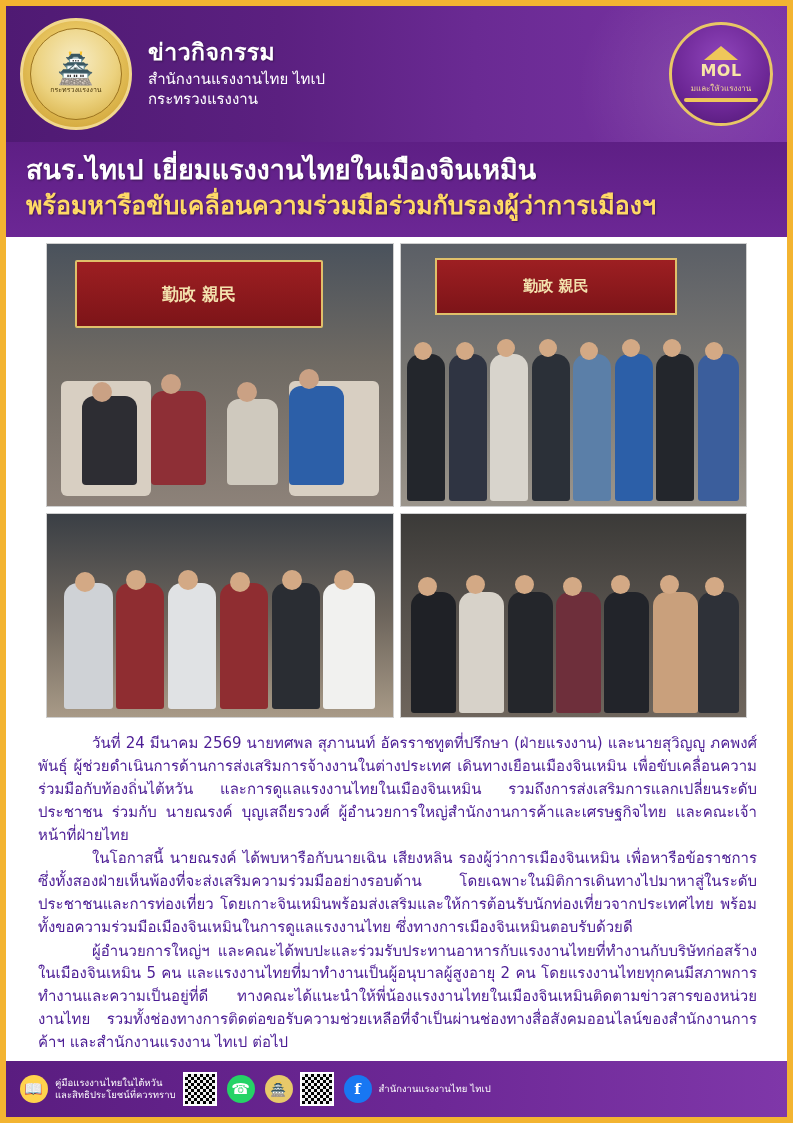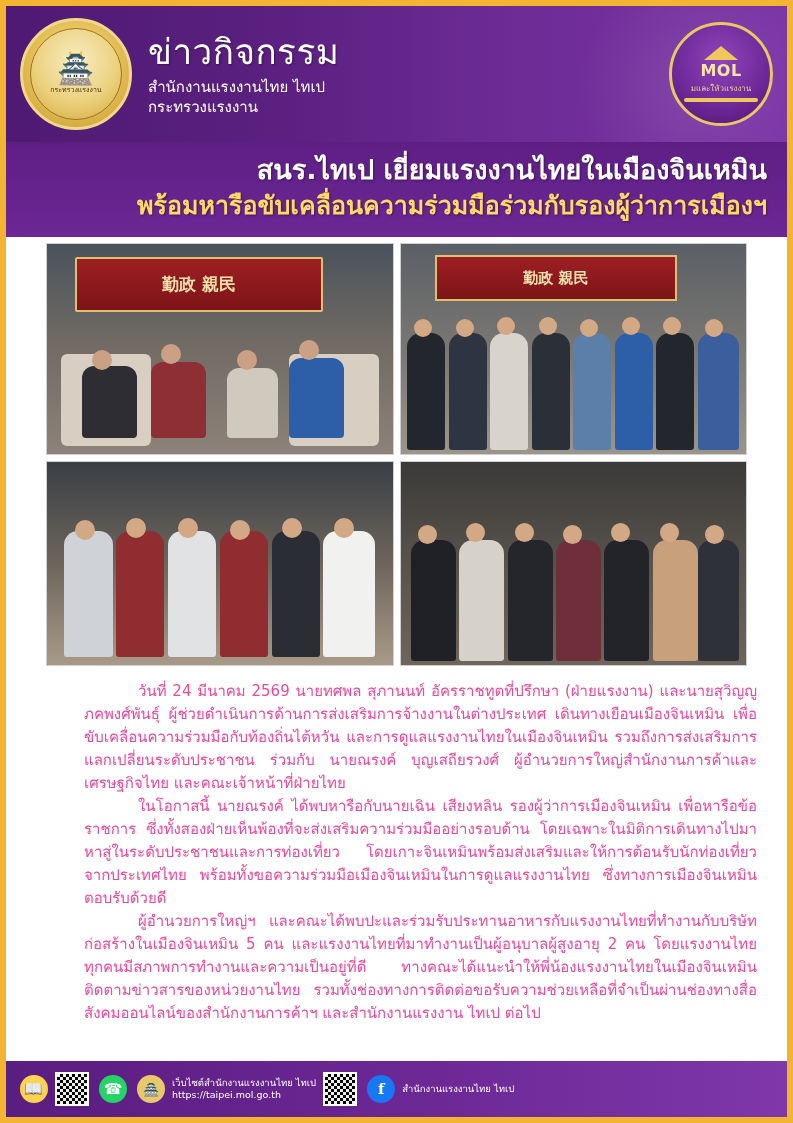--- a/index.html
+++ b/index.html
@@ -54,22 +54,22 @@
   .seal .seal-text{
     font-size: 7px; color:#4a3608; margin-top:3px; text-align:center; line-height:1.1;
     max-width: 84px;
   }
   .header-titles {
     margin-left: 16px;
     color: #ffffff;
     flex: 1 1 auto;
   }
   .header-titles .h-main {
-    font-size: 35px;
-    font-weight: normal;
+    font-size: 23px;
+    font-weight: bold;
     color: #ffffff;
     letter-spacing: .5px;
     line-height: 1.25;
     text-shadow: 1px 1px 2px rgba(0,0,0,.35);
   }
   .header-titles .h-sub1 {
     font-size: 15px; color: #ffffff; margin-top: 2px; line-height:1.35;
   }
   .header-titles .h-sub2 {
     font-size: 15px; color: #ffffff; line-height:1.35;
@@ -95,41 +95,41 @@
     font-size: 8px; color:#f4dc94; margin-top:2px;
   }
   .mol-badge .mol-bar{
     width: 74px; height: 4px; background:#efc75a; margin-top:3px; border-radius:2px;
   }
 
   
   .title-band {
     background: linear-gradient(180deg,#5e1f85 0%, #6c2795 100%);
     padding: 10px 20px 14px;
-    text-align: right;
+    text-align: left;
   }
   .title-band .t1 {
     font-size: 27px; font-weight: bold; color:#ffffff; line-height:1.35;
     text-shadow: 1px 1px 2px rgba(0,0,0,.4);
   }
   .title-band .t2 {
     font-size: 25px; font-weight: bold; color:#ffd966; line-height:1.4; margin-top:0;
     text-shadow: 1px 1px 2px rgba(0,0,0,.4);
   }
 
   
   .photos {
     padding: 6px 40px 4px;
     display: grid;
     grid-template-columns: 1fr 1fr;
     gap: 6px;
   }
   .photo {
     position: relative;
-    height: 212px;
+    height: 264px;
     border: 1px solid #cfcfcf;
     overflow: hidden;
     background: #333;
   }
   .photo.wide { height: 205px; }
 
   
   .ph1 { background: linear-gradient(180deg,#4a525c 0%, #6f6a63 45%, #8d8279 100%); }
   .ph1 .banner {
     position:absolute; left:8%; top:6%; width:72%; height:26%;
@@ -172,22 +172,21 @@
   .ph3 .g { position:absolute; bottom:4%; height:62%; border-radius:14px 14px 3px 3px; }
 
   
   .ph4 { background: linear-gradient(180deg,#3b3a38 0%, #55504b 45%, #6e655c 100%); }
   .ph4 .g { position:absolute; bottom:2%; height:60%; border-radius:14px 14px 3px 3px; }
   .face { position:absolute; border-radius:50%; background:#d3a985; }
 
   
   .body-text {
     padding: 10px 30px 4px 32px;
-    color:#ec4899;
-    margin-left:46px;
+    color:#4c1d95;
   }
   .body-text p {
     font-size: 15px;
     line-height: 1.52;
     text-align: justify;
     text-indent: 54px;
     margin-bottom: 1px;
     word-break: break-word;
   }
 
@@ -326,33 +325,33 @@
 
   <div class="body-text">
     <p>วันที่ 24 มีนาคม 2569 นายทศพล สุภานนท์ อัครราชทูตที่ปรึกษา (ฝ่ายแรงงาน) และนายสุวิญญู ภคพงศ์พันธุ์ ผู้ช่วยดำเนินการด้านการส่งเสริมการจ้างงานในต่างประเทศ เดินทางเยือนเมืองจินเหมิน เพื่อขับเคลื่อนความร่วมมือกับท้องถิ่นไต้หวัน และการดูแลแรงงานไทยในเมืองจินเหมิน รวมถึงการส่งเสริมการแลกเปลี่ยนระดับประชาชน ร่วมกับ นายณรงค์ บุญเสถียรวงศ์ ผู้อำนวยการใหญ่สำนักงานการค้าและเศรษฐกิจไทย และคณะเจ้าหน้าที่ฝ่ายไทย</p>
     <p>ในโอกาสนี้ นายณรงค์ ได้พบหารือกับนายเฉิน เสียงหลิน รองผู้ว่าการเมืองจินเหมิน เพื่อหารือข้อราชการ ซึ่งทั้งสองฝ่ายเห็นพ้องที่จะส่งเสริมความร่วมมืออย่างรอบด้าน โดยเฉพาะในมิติการเดินทางไปมาหาสู่ในระดับประชาชนและการท่องเที่ยว โดยเกาะจินเหมินพร้อมส่งเสริมและให้การต้อนรับนักท่องเที่ยวจากประเทศไทย พร้อมทั้งขอความร่วมมือเมืองจินเหมินในการดูแลแรงงานไทย ซึ่งทางการเมืองจินเหมินตอบรับด้วยดี</p>
     <p>ผู้อำนวยการใหญ่ฯ และคณะได้พบปะและร่วมรับประทานอาหารกับแรงงานไทยที่ทำงานกับบริษัทก่อสร้างในเมืองจินเหมิน 5 คน และแรงงานไทยที่มาทำงานเป็นผู้อนุบาลผู้สูงอายุ 2 คน โดยแรงงานไทยทุกคนมีสภาพการทำงานและความเป็นอยู่ที่ดี ทางคณะได้แนะนำให้พี่น้องแรงงานไทยในเมืองจินเหมินติดตามข่าวสารของหน่วยงานไทย รวมทั้งช่องทางการติดต่อขอรับความช่วยเหลือที่จำเป็นผ่านช่องทางสื่อสังคมออนไลน์ของสำนักงานการค้าฯ และสำนักงานแรงงาน ไทเป ต่อไป</p>
   </div>
 
   <div class="footer">
     <div class="f-item">
       <div class="f-circle c-yellow">📖</div>
+      <div class="f-text">
+        <span>คู่มือแรงงานไทยในไต้หวัน</span>
+        <span class="l2">และสิทธิประโยชน์ที่ควรทราบ</span>
+      </div>
       <div class="qr"></div>
     </div>
 
     <div class="f-item">
       <div class="f-circle c-green">☎</div>
     </div>
 
     <div class="f-item">
       <div class="f-circle c-gold">🏯</div>
-      <div class="f-text">
-        <span>เว็บไซต์สำนักงานแรงงานไทย ไทเป</span>
-        <span class="l2">https://taipei.mol.go.th</span>
-      </div>
       <div class="qr"></div>
     </div>
 
     <div class="f-item">
       <div class="f-circle c-blue">f</div>
       <div class="f-text">สำนักงานแรงงานไทย ไทเป</div>
     </div>
 
     <div class="f-sep"></div>
   </div>

